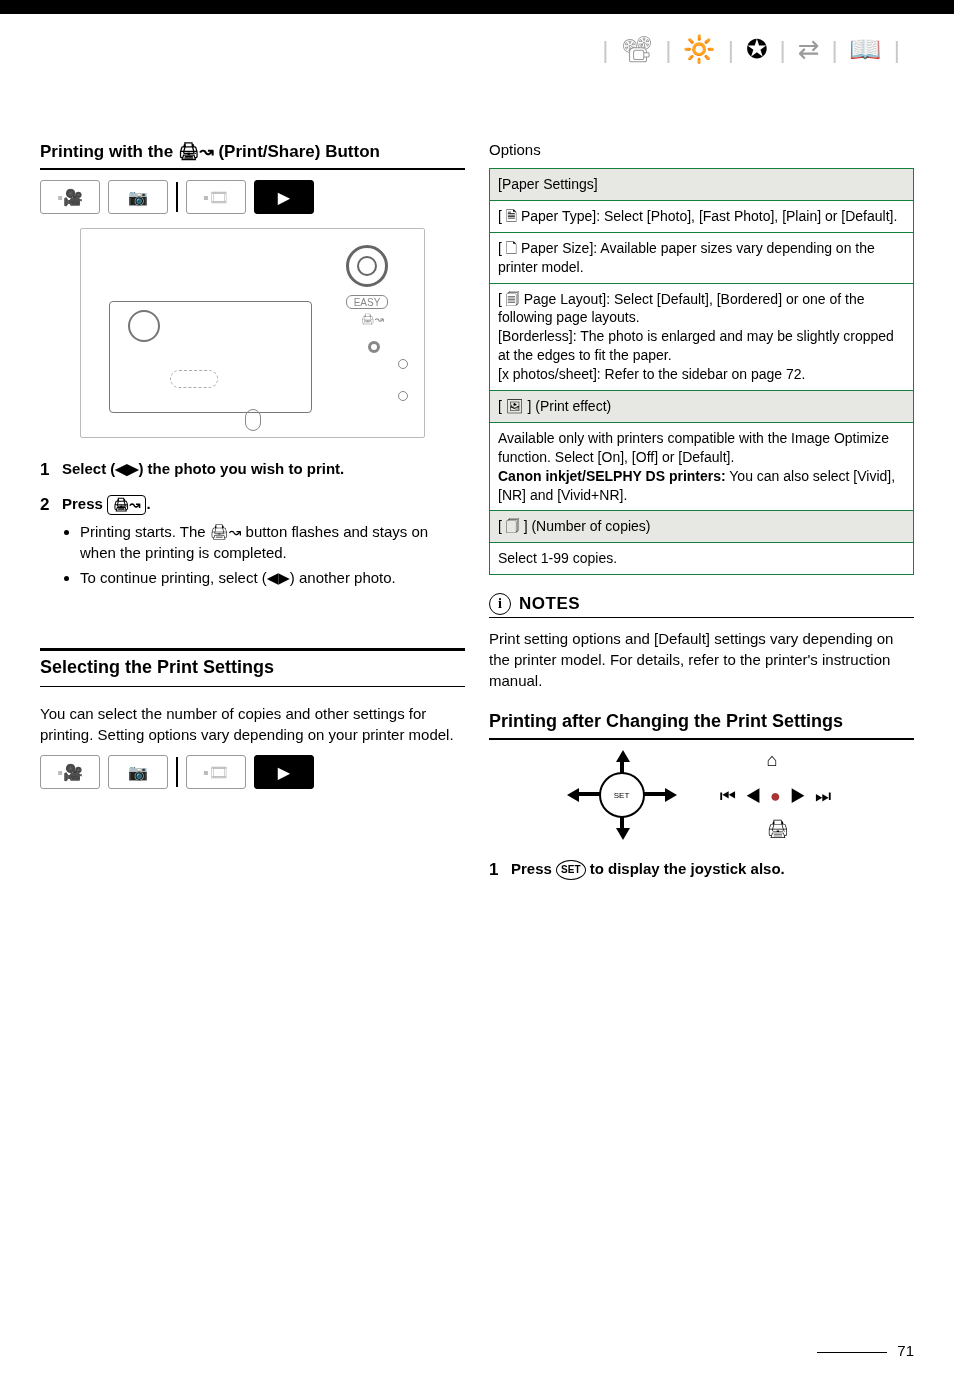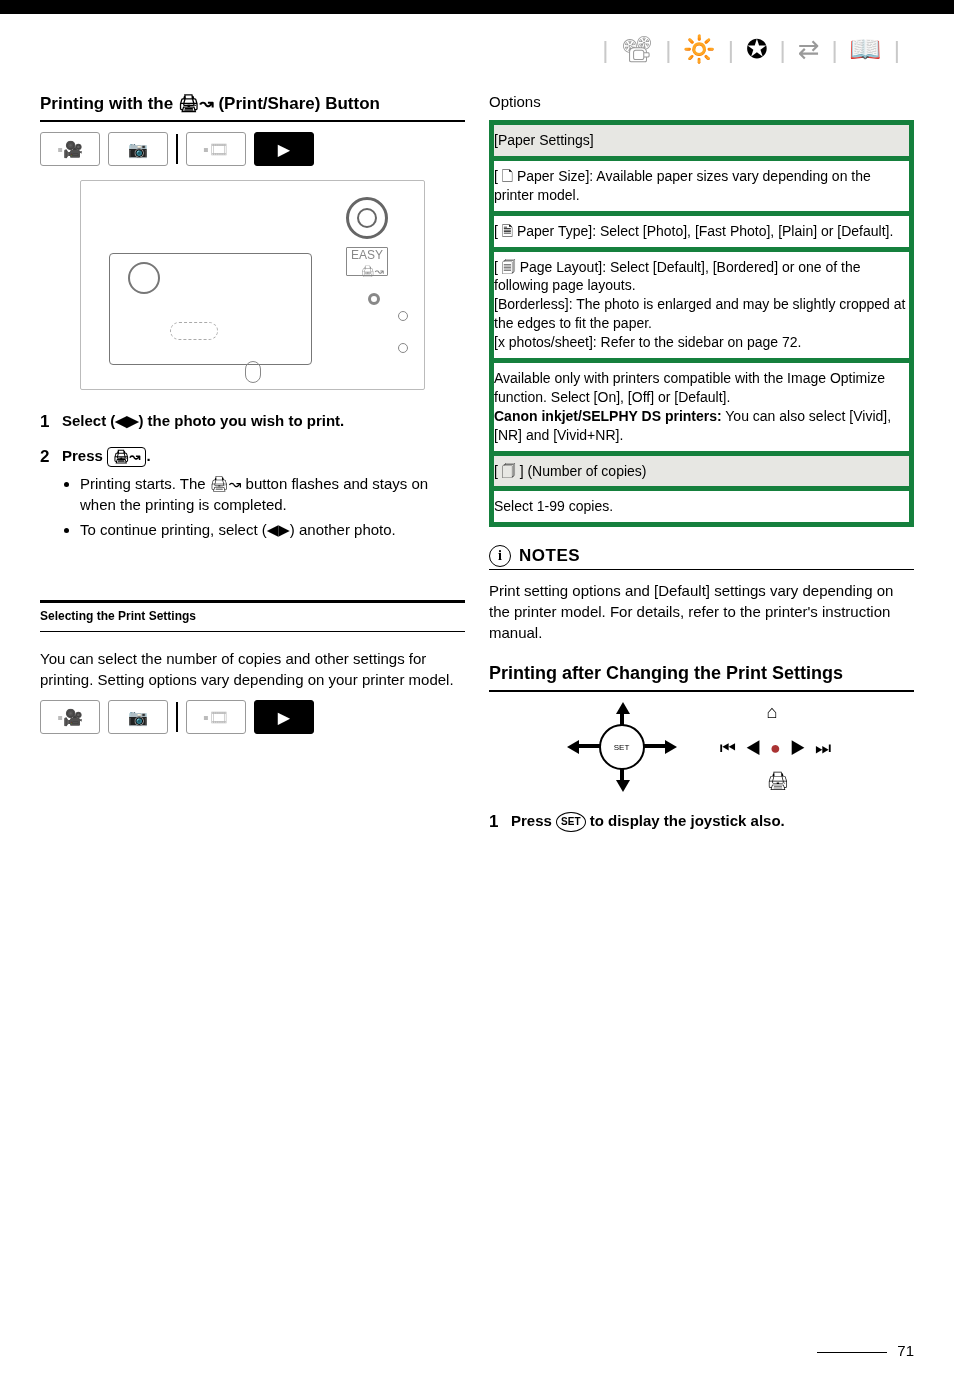--- a/index.html
+++ b/index.html
@@ -29,20 +29,21 @@
     vertical-align: middle;
   }
   .top-icons-row .sep {
     color: #c9c9c9;
     font-size: 24px;
   }
   .top-icons-row .active { color: #000; }
   .columns {
     display: flex;
     gap: 24px;
+    margin-top: 48px;
   }
   .col { flex: 1 1 50%; }
   .section-title {
     font-size: 17px;
     font-weight: bold;
     margin-bottom: 2px;
     line-height: 1.25;
   }
   .section-rule {
     border: 0;
@@ -89,22 +90,22 @@
     margin: 10px 40px 20px 40px;
     position:relative;
   }
   .camcorder-figure .lens {
     position:absolute; right:36px; top:16px;
     width:42px;height:42px;border:3px solid #666;border-radius:50%;
   }
   .camcorder-figure .lens::after{content:"";position:absolute;inset:8px;border:2px solid #666;border-radius:50%;}
   .camcorder-figure .easy {
     position:absolute; right:36px; top:66px;
-    width:42px;height:29px;border:1px solid #888;border-radius:1px;
-    font-size:12px;text-align:center;line-height:14px;color:#888;
+    width:42px;height:14px;border:1px solid #888;border-radius:6px;
+    font-size:10px;text-align:center;line-height:14px;color:#888;
   }
   .camcorder-figure .share {
     position:absolute; right:40px; top:84px; font-size:11px; color:#888;
   }
   .camcorder-figure .body {
     position:absolute; left:28px; right:112px; top:72px; bottom:24px;
     border:1.5px solid #777; border-radius:4px;
   }
   .camcorder-figure .body::before{
     content:"";position:absolute;left:18px;top:8px;width:28px;height:28px;border:2px solid #777;border-radius:50%;
@@ -127,34 +128,34 @@
     content: counter(step);
     position: absolute; left: 0; top: 0;
     font-weight: bold;
     font-size: 17px;
   }
   ol.steps > li .step-head { font-weight: bold; }
   ul.bullets { list-style: disc; margin: 6px 0 0 18px; }
   ul.bullets li { margin-bottom: 4px; }
 
   .thick-rule { border:0; border-top:3px solid #000; margin: 60px 0 6px 0;}
-  .h2 { font-size:12px; font-weight:bold; margin-bottom:8px;}
+  .h2 { font-size:18px; font-weight:bold; margin-bottom:8px;}
   .sub-rule { border:0; border-top:1.5px solid #000; margin-bottom:16px;}
 
   .options-title { font-size:15px; margin-bottom:10px; }
 
   table.options-table {
     width:100%;
     border-collapse: collapse;
     font-size:14px;
     line-height:1.35;
   }
   table.options-table td {
-    border:5px solid #15803d;
-    padding:6px 0;
+    border:1px solid #15803d;
+    padding:6px 8px;
     vertical-align: top;
   }
   table.options-table td.shaded { background:#e7e7e3; }
   .table-strong { font-weight:bold; }
 
   .notes-row { display:flex; align-items:center; gap:8px; margin:18px 0 2px 0;}
   .notes-row .icon {
     width:22px;height:22px;border:1.5px solid #000;border-radius:50%;
     display:flex;align-items:center;justify-content:center;font-weight:bold;font-family:Georgia,serif;
   }
@@ -280,29 +281,32 @@
 
   <div class="col">
     <div class="options-title">Options</div>
 
     <table class="options-table">
       <tbody>
           <tr>
             <td class="shaded">[Paper Settings]</td>
           </tr>
       <tr>
+            <td>[ 🗎 Paper Type]: Select [Photo], [Fast Photo], [Plain] or [Default].</td>
+          </tr>
+      <tr>
             <td>[ 🗋 Paper Size]: Available paper sizes vary depending on the printer model.</td>
-          </tr>
-      <tr>
-            <td>[ 🗎 Paper Type]: Select [Photo], [Fast Photo], [Plain] or [Default].</td>
           </tr>
       <tr>
             <td style="white-space:pre-line">[ 🗐 Page Layout]: Select [Default], [Bordered] or one of the following page layouts.
 [Borderless]: The photo is enlarged and may be slightly cropped at the edges to fit the paper.
 [x photos/sheet]: Refer to the sidebar on page 72.</td>
+          </tr>
+      <tr>
+            <td class="shaded">[ 🖼 ] (Print effect)</td>
           </tr>
       <tr>
             <td>
         <span>Available only with printers compatible with the Image Optimize function. Select [On], [Off] or [Default].</span><br>
         <span class="table-strong">Canon inkjet/SELPHY DS printers:</span>
         <span> You can also select [Vivid], [NR] and [Vivid+NR].</span>
       </td>
           </tr>
       <tr>
             <td class="shaded">[ 🗍 ] (Number of copies)</td>

